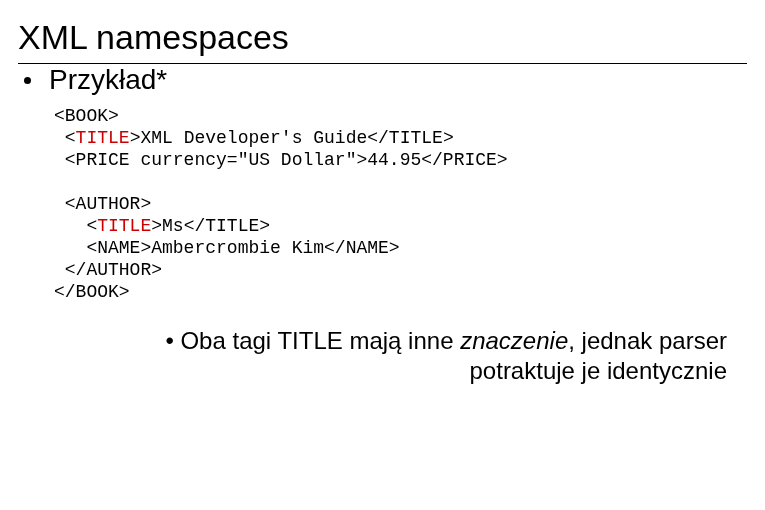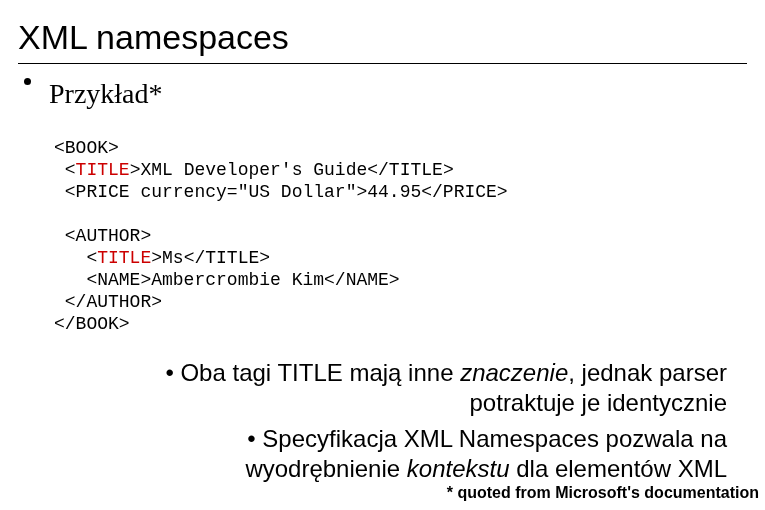--- a/index.html
+++ b/index.html
@@ -14,27 +14,26 @@
   .slide {
     padding: 18px 18px 10px 18px;
     position: relative;
     height: 100%;
   }
   .title {
     font-size: 34px;
     font-weight: 400;
     border-bottom: 1.5px solid #000;
     padding-bottom: 6px;
-    margin-bottom: 14px;
   }
   .sub-row {
     display: flex;
-    margin-bottom: 28px;
+    align-items: center;
+    margin-bottom: 10px;
     padding-left: 6px;
-    font-family: Liberation Serif, serif;
   }
   .disc {
     width: 7px;
     height: 7px;
     background: #000;
     border-radius: 50%;
     margin-right: 18px;
     flex-shrink: 0;
   }
   .subheading {
@@ -92,18 +91,16 @@
 <span> &lt;PRICE currency="US Dollar"&gt;44.95&lt;/PRICE&gt;</span>
 <span></span>
 <span> &lt;AUTHOR&gt;</span>
 <span>   &lt;</span><span class="red">TITLE</span><span>&gt;Ms&lt;/TITLE&gt;</span>
 <span>   &lt;NAME&gt;Ambercrombie Kim&lt;/NAME&gt;</span>
 <span> &lt;/AUTHOR&gt;</span>
 <span>&lt;/BOOK&gt;</span></div>
 
   <ul class="bullets">
     <li><span>Oba tagi TITLE mają inne </span><span class="em">znaczenie</span><span>, jednak parser potraktuje je identycznie</span></li>
-    <li><span>Specyfikacja XML Namespaces pozwala na wyodrębnienie </span><span class="em">kontekstu</span><span> dla elementów XML</span></li>
   </ul>
 
-  <div class="footnote">* quoted from Microsoft's documentation</div>
 
 </div>
 
 </body></html>

